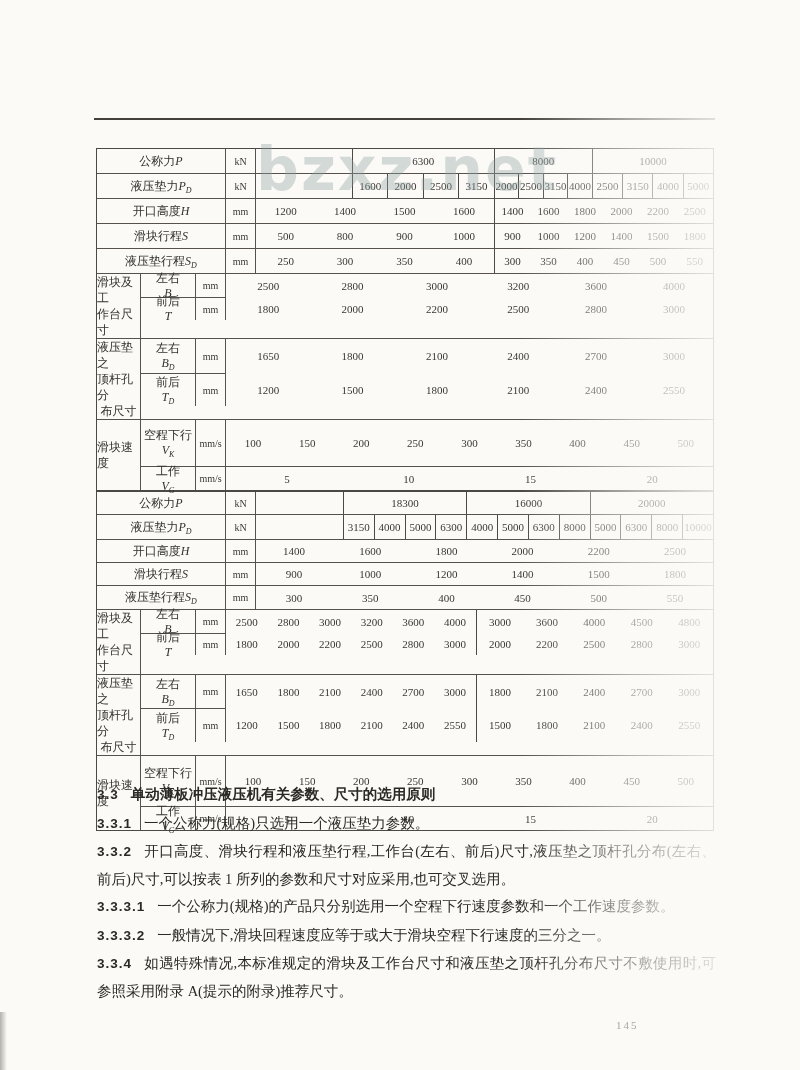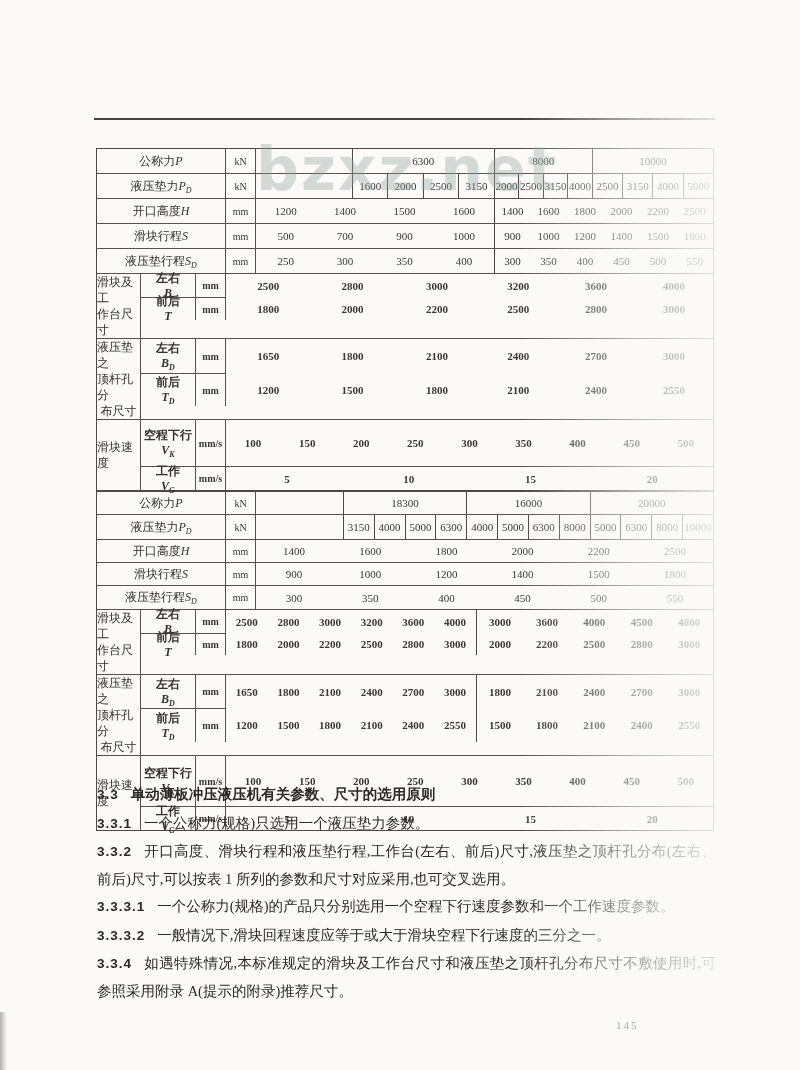--- a/index.html
+++ b/index.html
@@ -15,21 +15,21 @@
   
   .spec-table{position:absolute;top:148px;left:96px;width:618px;
               border:1px solid #4c4843;box-sizing:border-box;font-size:11.5px;}
   .spec-table *{box-sizing:border-box;}
   .rowgroup{display:flex;}
   .toprow,.rowgroup{border-top:1px solid #56524b;}
   .spec-table > :first-child{border-top:none;}
   .sec-start{border-top:2px solid #4c4843;}
   .gcell{width:44px;border-right:1px solid #56524b;display:flex;flex-direction:column;
          justify-content:center;align-items:center;font-size:12px;line-height:16px;color:#34312d;}
-  .gcol{flex:1;display:flex;flex-direction:column;font-weight:bold;}
+  .gcol{flex:1;display:flex;flex-direction:column;}
   .trow{display:flex;align-items:stretch;}
   .gcol .trow.tb{border-top:1px solid #56524b;}
   .gcol .trow.ndiv > .ilab{border-top:1px solid #56524b;}
   .gcol .trow.ndiv > .unit{border-top:1px solid #56524b;}
   .lab{width:129px;border-right:1px solid #56524b;display:flex;justify-content:center;
        align-items:center;font-size:12px;white-space:nowrap;color:#34312d;}
   .ilab{width:55px;border-right:1px solid #56524b;display:flex;flex-direction:column;
         justify-content:center;align-items:center;font-size:12px;text-align:center;
         line-height:15px;color:#34312d;}
   .unit{width:30px;border-right:1px solid #56524b;display:flex;justify-content:center;
@@ -121,21 +121,21 @@
         </div>
       </div>
       <div class="trow toprow" style="height: 25px;">
         <div class="lab">
           <span>滑块行程 </span>
           <span class="sym">S</span>
         </div>
         <div class="unit">mm</div>
         <div class="dzone">
           <div class="dcell" style="width: 13%;">500</div>
-          <div class="dcell" style="width: 13%;">700</div>
+          <div class="dcell" style="width: 13%;">800</div>
           <div class="dcell" style="width: 13%;">900</div>
           <div class="dcell" style="width: 13%;">1000</div>
           <div class="dcell bl" style="width: 8%;">900</div>
           <div class="dcell" style="width: 8%;">1000</div>
           <div class="dcell" style="width: 8%;">1200</div>
           <div class="dcell" style="width: 8%;">1400</div>
           <div class="dcell" style="width: 8%;">1500</div>
           <div class="dcell" style="width: 8%;">1800</div>
         </div>
       </div>

